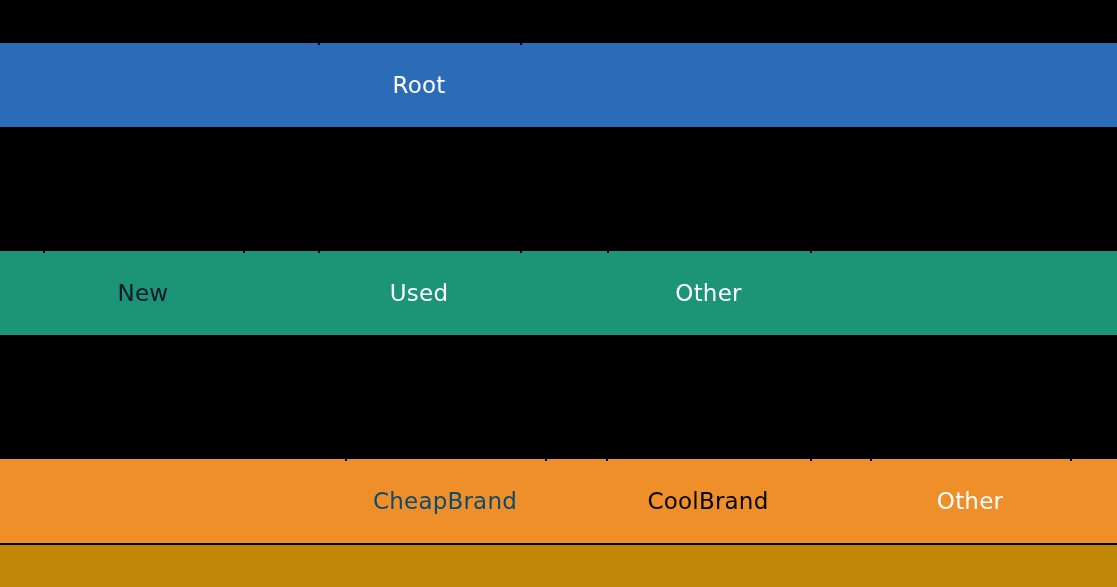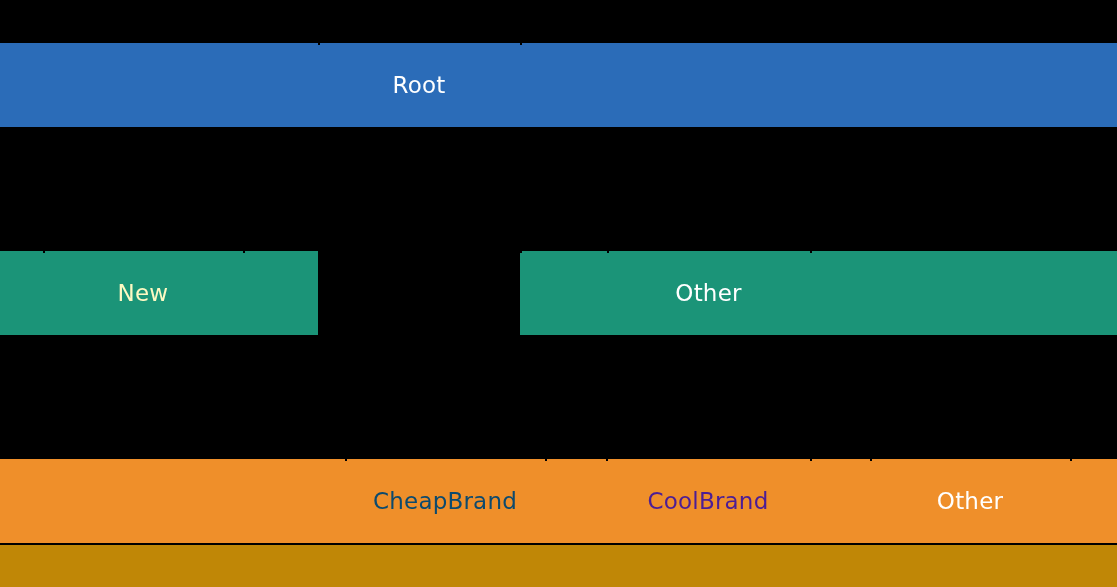--- a/index.html
+++ b/index.html
@@ -74,24 +74,28 @@
         <div class="seam-top" style="left: 0px; width: 2px;"></div>
       </div>
       <div class="seg" style="left: 520px; width: 597px; background: rgb(43, 108, 184);">
         <div class="seam-top" style="left: 0px; width: 2px;"></div>
       </div>
     </div>
 
   <div class="tier tier-cond" style="top: 251px; height: 84px;">
       <div class="seg" style="left: 0px; width: 43px; background: rgb(27, 148, 120);"></div>
       <div class="seg" style="left: 43px; width: 200px; background: rgb(27, 148, 120);">
-        <span class="seg-label" style="color: #fef9c3; font-size: 23px;">New</span>
+        <span class="seg-label" style="color: #0f172a; font-size: 23px;">New</span>
         <div class="seam-top" style="left: 0px; width: 2px;"></div>
       </div>
       <div class="seg" style="left: 243px; width: 75px; background: rgb(27, 148, 120);">
+        <div class="seam-top" style="left: 0px; width: 2px;"></div>
+      </div>
+      <div class="seg" style="left: 318px; width: 202px; background: rgb(27, 148, 120);">
+        <span class="seg-label" style="color: rgb(255, 255, 255); font-size: 23px;">Used</span>
         <div class="seam-top" style="left: 0px; width: 2px;"></div>
       </div>
       <div class="seg" style="left: 520px; width: 87px; background: rgb(27, 148, 120);">
         <div class="seam-top" style="left: 0px; width: 2px;"></div>
       </div>
       <div class="seg" style="left: 607px; width: 203px; background: rgb(27, 148, 120);">
         <span class="seg-label" style="color: rgb(255, 255, 255); font-size: 23px;">Other</span>
         <div class="seam-top" style="left: 0px; width: 2px;"></div>
       </div>
       <div class="seg" style="left: 810px; width: 307px; background: rgb(27, 148, 120);">
@@ -102,21 +106,21 @@
   <div class="tier tier-brand" style="top: 459px; height: 84px;">
       <div class="seg" style="left: 0px; width: 345px; background: rgb(239, 143, 42);"></div>
       <div class="seg" style="left: 345px; width: 200px; background: rgb(239, 143, 42);">
         <span class="seg-label" style="color: #0c4a6e; font-size: 23px;">CheapBrand</span>
         <div class="seam-top" style="left: 0px; width: 2px;"></div>
       </div>
       <div class="seg" style="left: 545px; width: 61px; background: rgb(239, 143, 42);">
         <div class="seam-top" style="left: 0px; width: 2px;"></div>
       </div>
       <div class="seg" style="left: 606px; width: 204px; background: rgb(239, 143, 42);">
-        <span class="seg-label" style="color: #4c1d95; font-size: 23px;">CoolBrand</span>
+        <span class="seg-label" style="color: #000000; font-size: 23px;">CoolBrand</span>
         <div class="seam-top" style="left: 0px; width: 2px;"></div>
       </div>
       <div class="seg" style="left: 810px; width: 60px; background: rgb(239, 143, 42);">
         <div class="seam-top" style="left: 0px; width: 2px;"></div>
       </div>
       <div class="seg" style="left: 870px; width: 200px; background: rgb(239, 143, 42);">
         <span class="seg-label" style="color: rgb(255, 255, 255); font-size: 23px;">Other</span>
         <div class="seam-top" style="left: 0px; width: 2px;"></div>
       </div>
       <div class="seg" style="left: 1070px; width: 47px; background: rgb(239, 143, 42);">

